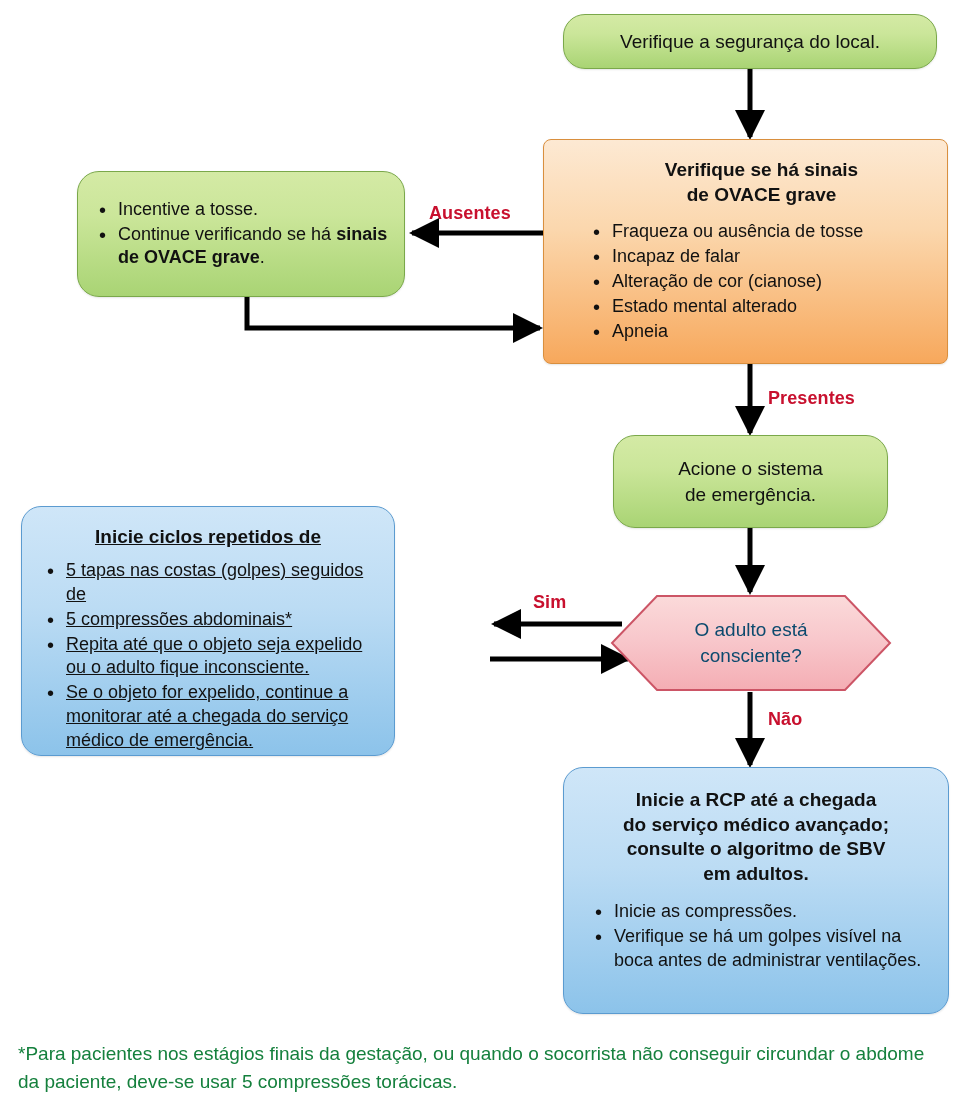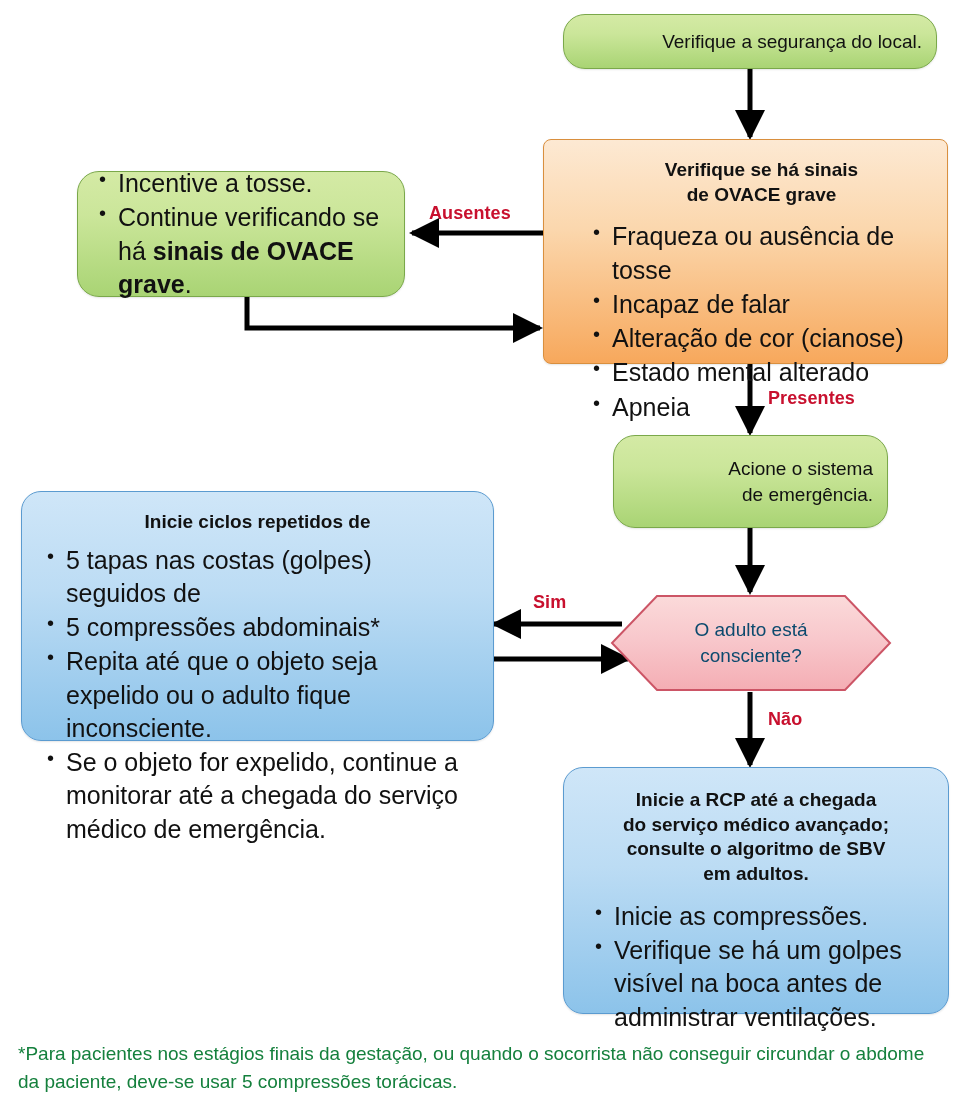--- a/index.html
+++ b/index.html
@@ -67,32 +67,32 @@
 
   
   .node-title {
     font-weight: bold;
     text-align: center;
     font-size: 19px;
     line-height: 1.3;
     padding: 0 10px;
   }
   .node-plain {
-    text-align: right;
+    text-align: center;
     font-size: 19px;
     line-height: 1.35;
     padding: 0 14px;
   }
   ul.bullets {
     margin: 0;
     padding: 0 10px 0 34px;
     list-style: none;
   }
   ul.bullets li {
-    font-size: 25px;
+    font-size: 18px;
     line-height: 1.33;
     position: relative;
     padding-left: 2px;
     margin: 1px 0;
   }
   ul.bullets li::before {
     content: "\2022";
     position: absolute;
     left: -17px;
     top: -1px;
@@ -206,21 +206,21 @@
         </linearGradient>
       </defs>
       <polygon points="47,2 235,2 280,49 235,96 47,96 2,49" fill="url(#pinkgrad)" stroke="#cc5566" stroke-width="2"></polygon>
     </svg>
     <div class="hex-label">
       <span>O adulto está</span>
       <span>consciente?</span>
     </div>
   </div>
 
-  <div class="node blue" style="left:21px; top:491px; width:473px; height:250px; justify-content:flex-start; padding-top:18px;">
+  <div class="node blue" style="left:21px; top:506px; width:374px; height:250px; justify-content:flex-start; padding-top:18px;text-decoration:underline;">
     <div class="node-title">Inicie ciclos repetidos de</div>
     <ul class="bullets" style="margin-top:8px; padding-left:42px; padding-right:16px;">
       <li>5 tapas nas costas (golpes) seguidos de</li>
       <li>5 compressões abdominais*</li>
       <li>Repita até que o objeto seja expelido ou o adulto fique inconsciente.</li>
       <li>Se o objeto for expelido, continue a monitorar até a chegada do serviço médico de emergência.</li>
     </ul>
   </div>
 
   <div class="node blue" style="left:563px; top:767px; width:386px; height:247px; justify-content:flex-start; padding-top:20px;">

